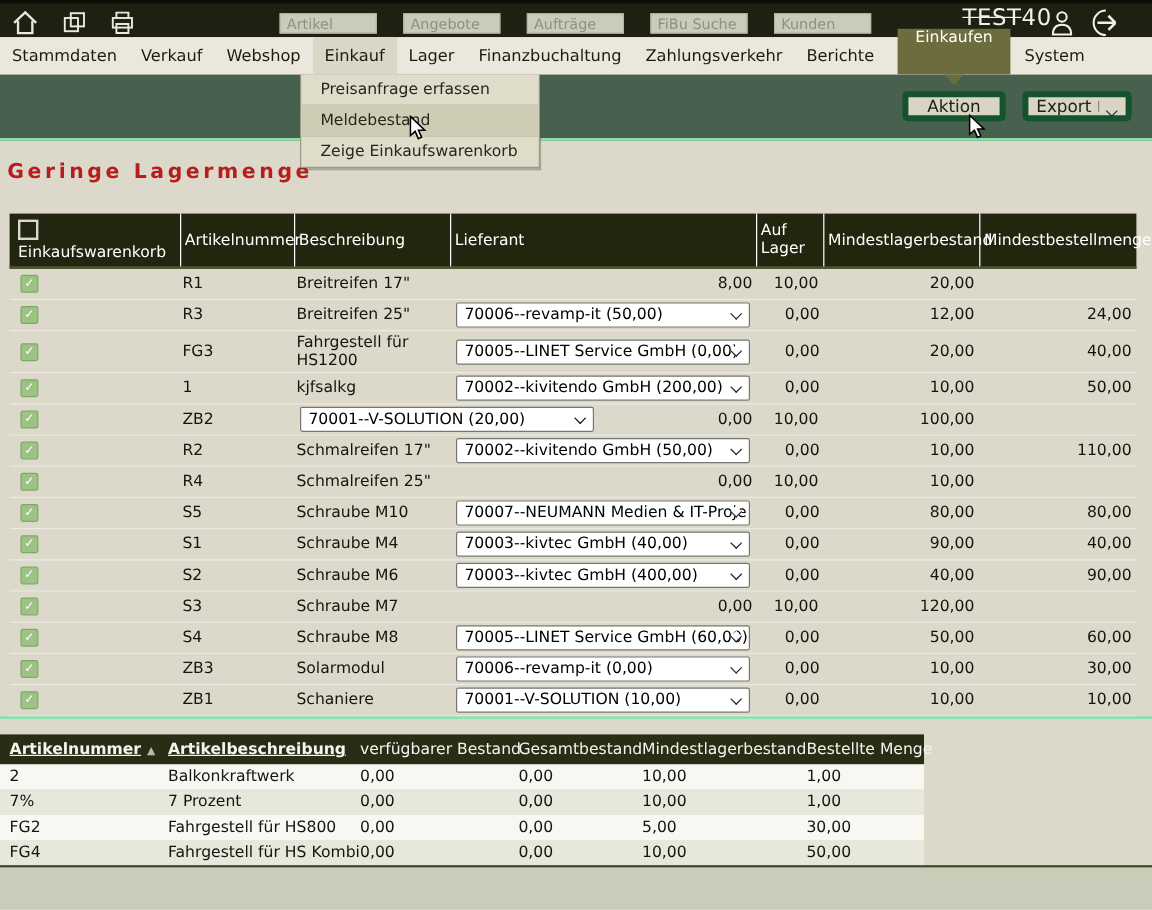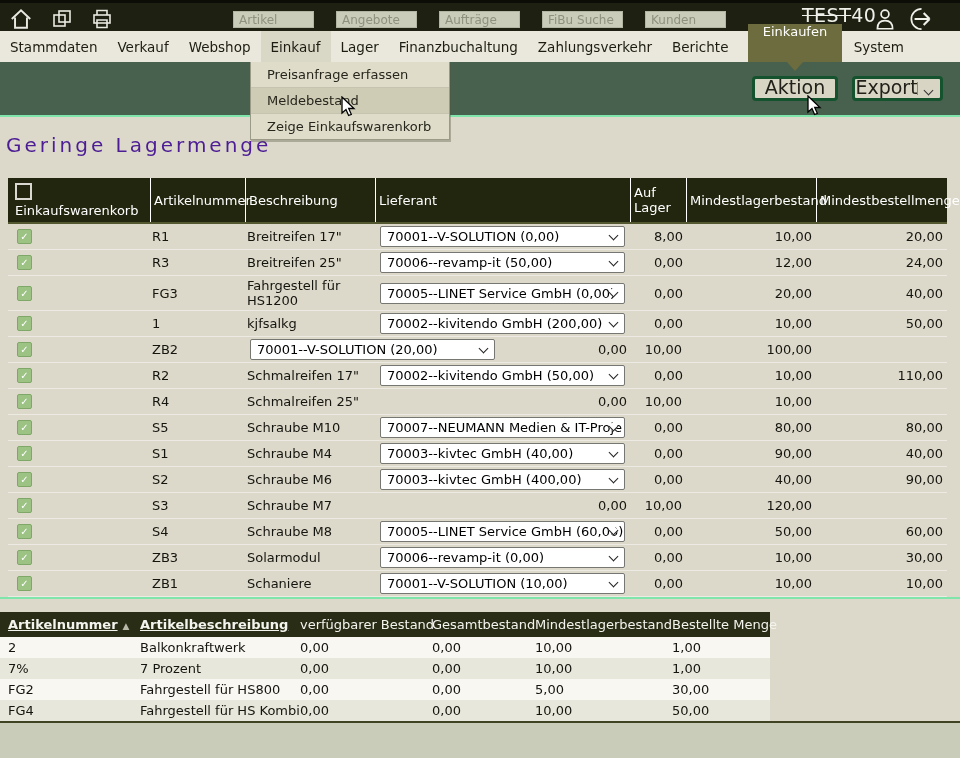--- a/index.html
+++ b/index.html
@@ -26,22 +26,22 @@
   .menubar{position:absolute;left:0;top:31px;width:960px;height:31px;background:#eae8dc;
            display:flex;align-items:stretch;font-size:13.5px;color:#1c1c12;z-index:10;
            padding-left:0;box-sizing:border-box}
   .mitem{padding:0 10px;display:flex;align-items:center;white-space:nowrap}
   .mitem.active{background:#d9d7c5}
   .mitem.push{margin-left:auto;margin-right:46px}
 
   
   .greenband{position:absolute;left:0;top:62px;width:960px;height:53px;background:#48614e;
              border-bottom:2px solid #7fe5ab;box-sizing:content-box;z-index:5}
-  .btn{position:absolute;height:25px;background:#d8d5c4;border:3px solid #14532d;border-radius:4px;
-       font-size:19px;color:#21211a;display:flex;align-items:flex-end;justify-content:center;
+  .btn{position:absolute;height:25px;background:#d8d5c4;border:5px solid #14532d;border-radius:4px;
+       font-size:14px;color:#21211a;display:flex;align-items:flex-start;justify-content:center;
        box-sizing:border-box;z-index:12}
   #btn-aktion{left:752px;top:76px;width:86px}
   #btn-export{left:852px;top:76px;width:91px;padding-right:22px}
   #btn-export .divider{position:absolute;right:22px;top:3px;bottom:3px;border-left:1px solid #8b8b75}
   #btn-export .chev{position:absolute;right:8px;top:8px;width:6px;height:6px;
        border-right:1.8px solid #333;border-bottom:1.8px solid #333;transform:rotate(45deg)}
 
   
   .tooltip{position:absolute;left:748px;top:24px;width:94px;height:38px;background:#6c6c3e;
            color:#fff;font-size:13px;display:flex;align-items:flex-start;justify-content:center;
@@ -53,22 +53,22 @@
   
   .dropdown{position:absolute;left:250px;top:62px;width:200px;background:#dfdcca;
             border:1px solid #9b9a86;border-top:none;box-shadow:1px 2px 0 rgba(80,80,60,.35);
             z-index:25;box-sizing:border-box}
   .ditem{height:25px;line-height:25px;padding-left:16px;font-size:13px;color:#26261c;
          border-bottom:1px solid #c6c4ae;white-space:nowrap}
   .ditem:last-child{border-bottom:none}
   .ditem.hl{background:#cfccb6}
 
   
-  .page-title{position:absolute;left:6px;top:133px;font-size:20px;font-weight:normal;
-              letter-spacing:3px;color:#4c1d95}
+  .page-title{position:absolute;left:6px;top:133px;font-size:17px;font-weight:bold;
+              letter-spacing:3px;color:#b91c1c}
 
   
   .mtable{position:absolute;left:8px;top:178px;width:939px;font-size:13px;color:#15150f}
   .mhead{display:grid;grid-template-columns:142px 95px 130px 255px 56px 130px 131px;
          background:#23260f;color:#fff;height:44px;border-bottom:2px solid #545830;box-sizing:content-box}
   .mhead .hc{border-left:1px solid #fff;display:flex;align-items:center;padding-left:3px;
              box-sizing:border-box;line-height:15px}
   .mhead .hc.first{border-left:none;flex-direction:column;align-items:flex-start;
              justify-content:space-between;padding:5px 0 4px 7px}
   .cb-empty{width:13px;height:13px;border:2px solid #d9d9d1;background:transparent}
@@ -210,23 +210,20 @@
         <span>Mindestbestellmenge</span>
       </div>
     </div>
   <div class="mbody">
       <div class="mrow">
         <div class="cell-check">
           <div class="checkbox">✓</div>
         </div>
         <div class="cell-art">R1</div>
         <div class="cell-desc">Breitreifen 17"</div>
-        <div class="cell-sel">
-          <div class="selbox">70001--V-SOLUTION (0,00)<span class="chev"></span></div>
-        </div>
         <div class="cell-num">8,00</div>
         <div class="cell-num wide">10,00</div>
         <div class="cell-num wide">20,00</div>
       </div>
       <div class="mrow">
         <div class="cell-check">
           <div class="checkbox">✓</div>
         </div>
         <div class="cell-art">R3</div>
         <div class="cell-desc">Breitreifen 25"</div>

